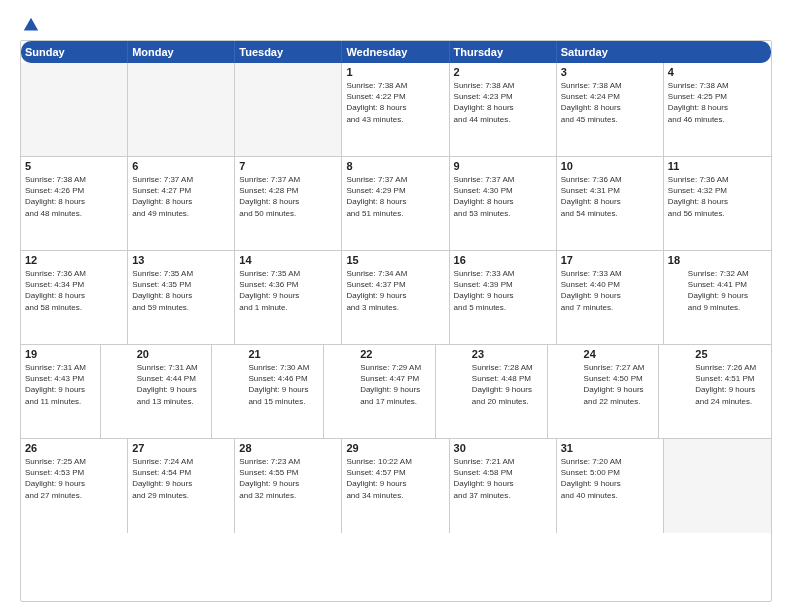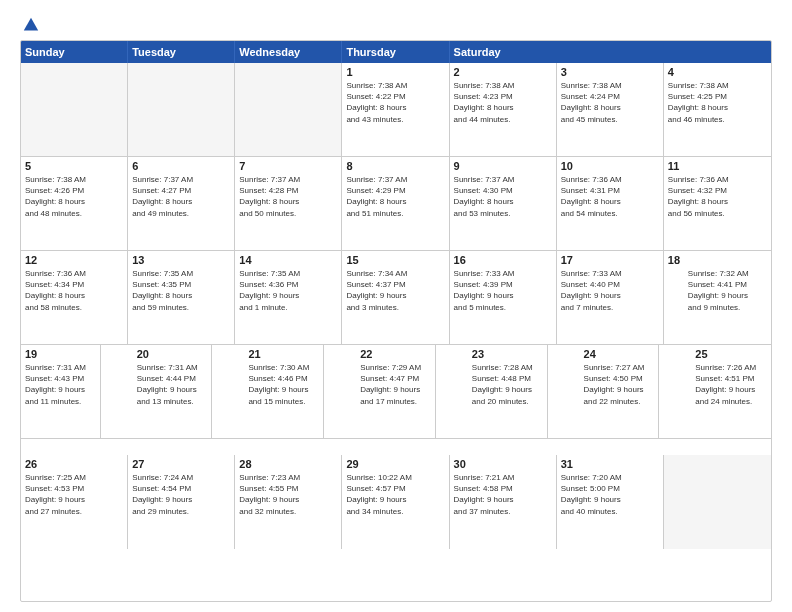--- a/index.html
+++ b/index.html
@@ -60,20 +60,21 @@
     .calendar {
       flex: 1;
       border: 1px solid #ccc;
       border-radius: 2px;
       overflow: hidden;
     }
     .cal-header {
       display: grid;
       grid-template-columns: repeat(7, 1fr);
       background: #2255aa;
+      border-radius: 10px;
     }
     .cal-header-cell {
       color: #fff;
       font-size: 11px;
       font-weight: bold;
       padding: 5px 4px;
       text-align: left;
       border-right: 1px solid #3366bb;
     }
     .cal-header-cell:last-child { border-right: none; }
@@ -127,20 +128,21 @@
     </div>
     <div class="title-block">
       <div class="month-title"></div>
       <div class="location"></div>
     </div>
   </div>
 
   <div class="calendar">
     <div class="cal-header">
     <div class="cal-header-cell">Sunday</div>
+        <div class="cal-header-cell">Monday</div>
         <div class="cal-header-cell">Tuesday</div>
         <div class="cal-header-cell">Wednesday</div>
         <div class="cal-header-cell">Thursday</div>
         <div class="cal-header-cell">Saturday</div>
       </div>
     <div class="cal-body">
     <div class="cal-row" style="min-height: 94px;">
           <div class="cal-cell empty"></div>
           <div class="cal-cell empty"></div>
           <div class="cal-cell empty"></div>
@@ -319,21 +321,21 @@
 and 22 minutes.</div>
           </div>
           <div class="cal-cell">
             <div class="day-num">25</div>
             <div class="day-info" style="white-space: pre-line;">Sunrise: 7:26 AM
 Sunset: 4:51 PM
 Daylight: 9 hours
 and 24 minutes.</div>
           </div>
         </div>
-        <div class="cal-row" style="min-height: 94px; margin-top: 16px;">
+        <div class="cal-row" style="min-height: 94px;">
           <div class="cal-cell">
             <div class="day-num">26</div>
             <div class="day-info" style="white-space: pre-line;">Sunrise: 7:25 AM
 Sunset: 4:53 PM
 Daylight: 9 hours
 and 27 minutes.</div>
           </div>
           <div class="cal-cell">
             <div class="day-num">27</div>
             <div class="day-info" style="white-space: pre-line;">Sunrise: 7:24 AM

